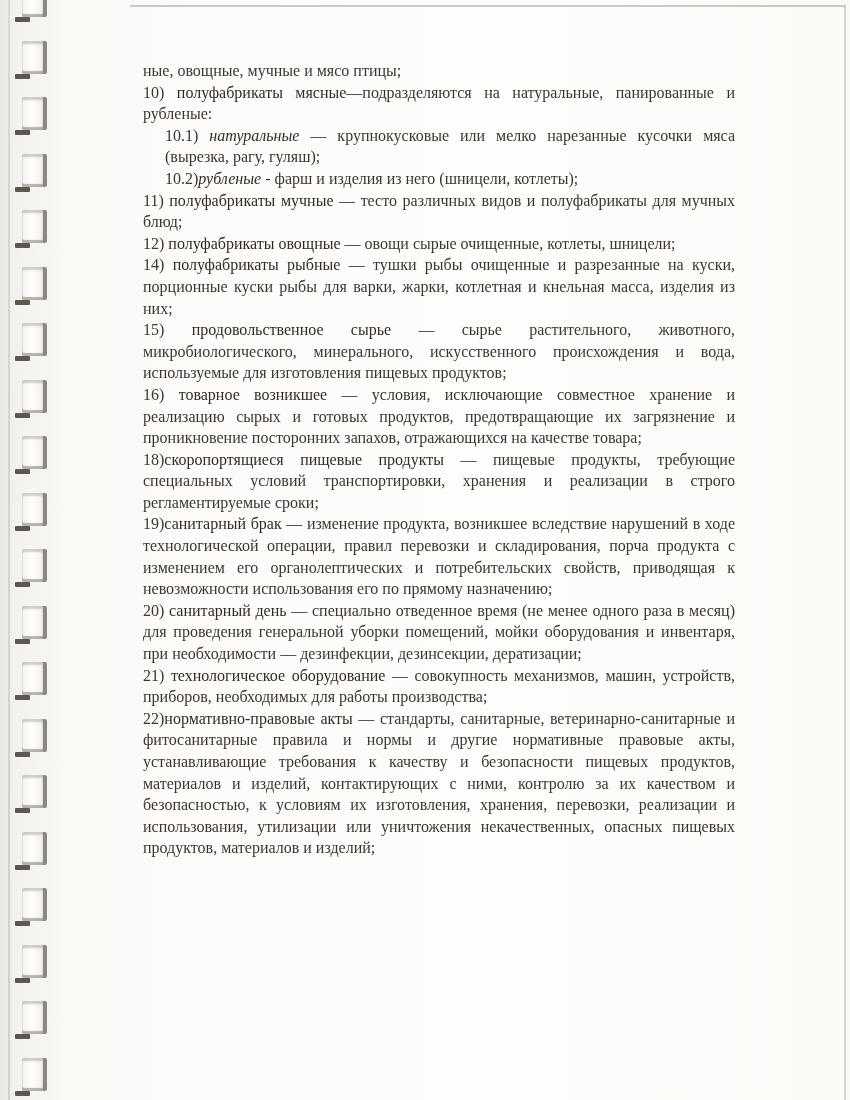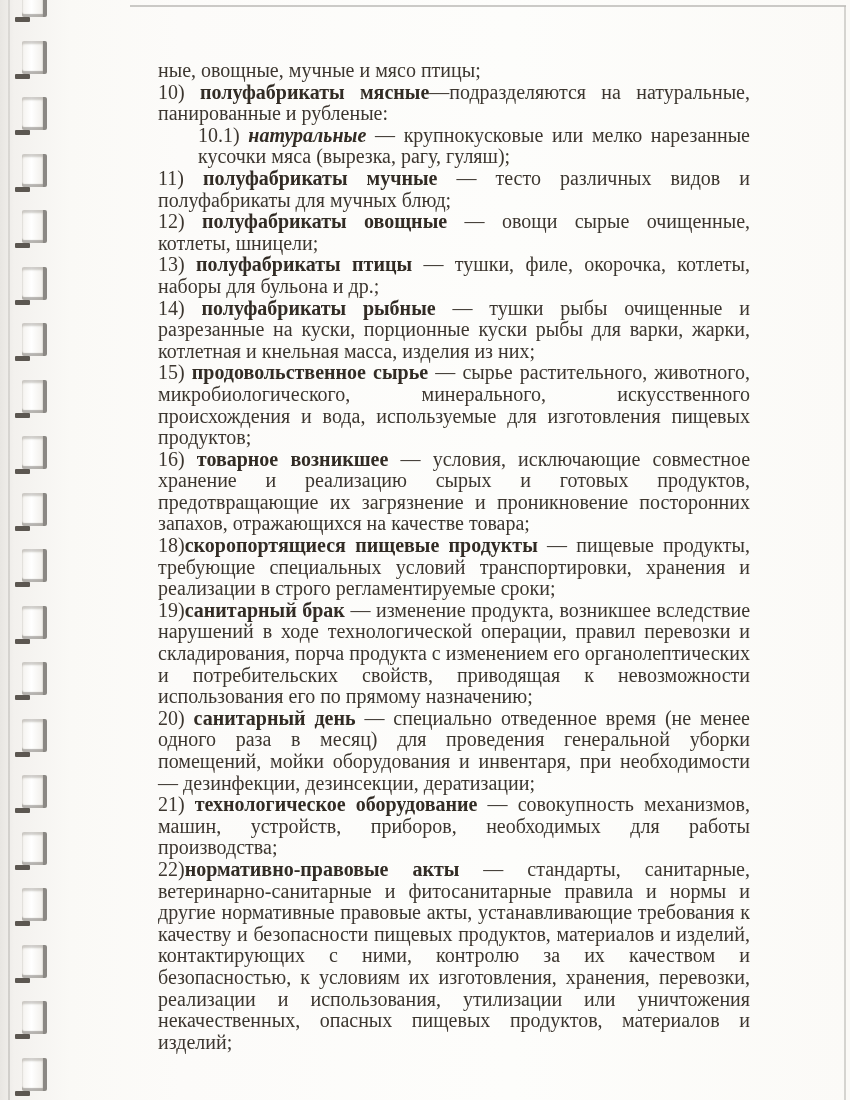--- a/index.html
+++ b/index.html
@@ -45,29 +45,29 @@
   .tooth::after {
     content: "";
     position: absolute; left: -7px; bottom: -5px;
     width: 15px; height: 5px;
     background: #5c5751;
     border-radius: 1px;
   }
   
   .text-block {
     position: absolute;
-    left: 158px; top: 60px; width: 592px;
-    font-size: 20px; line-height: 21.6px;
+    left: 143px; top: 60px; width: 592px;
+    font-size: 16px; line-height: 21.6px;
     color: #3c362f;
     text-align: justify;
   }
   .text-block p { margin: 0; }
   p.intro { text-align: left; }
-  p.subitem { margin-left: 40px; }
-  .term { font-weight: 700; color: #322c25; }
+  p.subitem { margin-left: 22px; }
+  .term { font-weight: 400; color: #322c25; }
   .term.it { font-style: italic; }
   .num, .sep, .def { color: #3c362f; }
 </style>
 </head>
 <body>
 
 <div class="scan-page">
   <div class="binding" id="binding">
       <div class="tooth" style="top: -16px;"></div>
       <div class="tooth" style="top: 40.5px;"></div>
@@ -92,23 +92,23 @@
     </div>
   <div class="edge-left"></div>
   <div class="edge-top"></div>
   <div class="edge-right"></div>
 
   <div class="text-block">
     <p class="intro">ные, овощные, мучные и мясо птицы;</p>
     <div id="items">
         <p class="item"><span class="num">10) </span><span class="term">полуфабрикаты мясные</span><span class="sep">—</span><span class="def">подразделяются на натуральные, панированные и рубленые:</span></p>
         <p class="item subitem"><span class="num">10.1) </span><span class="term it">натуральные</span><span class="sep"> — </span><span class="def">крупнокусковые или мелко нарезанные кусочки мяса (вырезка, рагу, гуляш);</span></p>
+        <p class="item subitem"><span class="num">10.2)</span><span class="term it">рубленые</span><span class="sep"> - </span><span class="def">фарш и изделия из него (шницели, котлеты);</span></p>
         <p class="item"><span class="num">11) </span><span class="term">полуфабрикаты мучные</span><span class="sep"> — </span><span class="def">тесто различных видов и полуфабрикаты для мучных блюд;</span></p>
         <p class="item"><span class="num">12) </span><span class="term">полуфабрикаты овощные</span><span class="sep"> — </span><span class="def">овощи сырые очищенные, котлеты, шницели;</span></p>
-        <p class="item"><span class="num">13) </span><span class="term">полуфабрикаты птицы</span><span class="sep"> — </span><span class="def">тушки, филе, окорочка, котлеты, наборы для бульона и др.;</span></p>
         <p class="item"><span class="num">14) </span><span class="term">полуфабрикаты рыбные</span><span class="sep"> — </span><span class="def">тушки рыбы очищенные и разрезанные на куски, порционные куски рыбы для варки, жарки, котлетная и кнельная масса, изделия из них;</span></p>
         <p class="item"><span class="num">15) </span><span class="term">продовольственное сырье</span><span class="sep"> — </span><span class="def">сырье растительного, животного, микробиологического, минерального, искусственного происхождения и вода, используемые для изготовления пищевых продуктов;</span></p>
         <p class="item"><span class="num">16) </span><span class="term">товарное возникшее</span><span class="sep"> — </span><span class="def">условия, исключающие совместное хранение и реализацию сырых и готовых продуктов, предотвращающие их загрязнение и проникновение посторонних запахов, отражающихся на качестве товара;</span></p>
         <p class="item"><span class="num">18)</span><span class="term">скоропортящиеся пищевые продукты</span><span class="sep"> — </span><span class="def">пищевые продукты, требующие специальных условий транспортировки, хранения и реализации в строго регламентируемые сроки;</span></p>
         <p class="item"><span class="num">19)</span><span class="term">санитарный брак</span><span class="sep"> — </span><span class="def">изменение продукта, возникшее вследствие нарушений в ходе технологической операции, правил перевозки и складирования, порча продукта с изменением его органолептических и потребительских свойств, приводящая к невозможности использования его по прямому назначению;</span></p>
         <p class="item"><span class="num">20) </span><span class="term">санитарный день</span><span class="sep"> — </span><span class="def">специально отведенное время (не менее одного раза в месяц) для проведения генеральной уборки помещений, мойки оборудования и инвентаря, при необходимости — дезинфекции, дезинсекции, дератизации;</span></p>
         <p class="item"><span class="num">21) </span><span class="term">технологическое оборудование</span><span class="sep"> — </span><span class="def">совокупность механизмов, машин, устройств, приборов, необходимых для работы производства;</span></p>
         <p class="item"><span class="num">22)</span><span class="term">нормативно-правовые акты</span><span class="sep"> — </span><span class="def">стандарты, санитарные, ветеринарно-санитарные и фитосанитарные правила и нормы и другие нормативные правовые акты, устанавливающие требования к качеству и безопасности пищевых продуктов, материалов и изделий, контактирующих с ними, контролю за их качеством и безопасностью, к условиям их изготовления, хранения, перевозки, реализации и использования, утилизации или уничтожения некачественных, опасных пищевых продуктов, материалов и изделий;</span></p>
       </div>
   </div>

